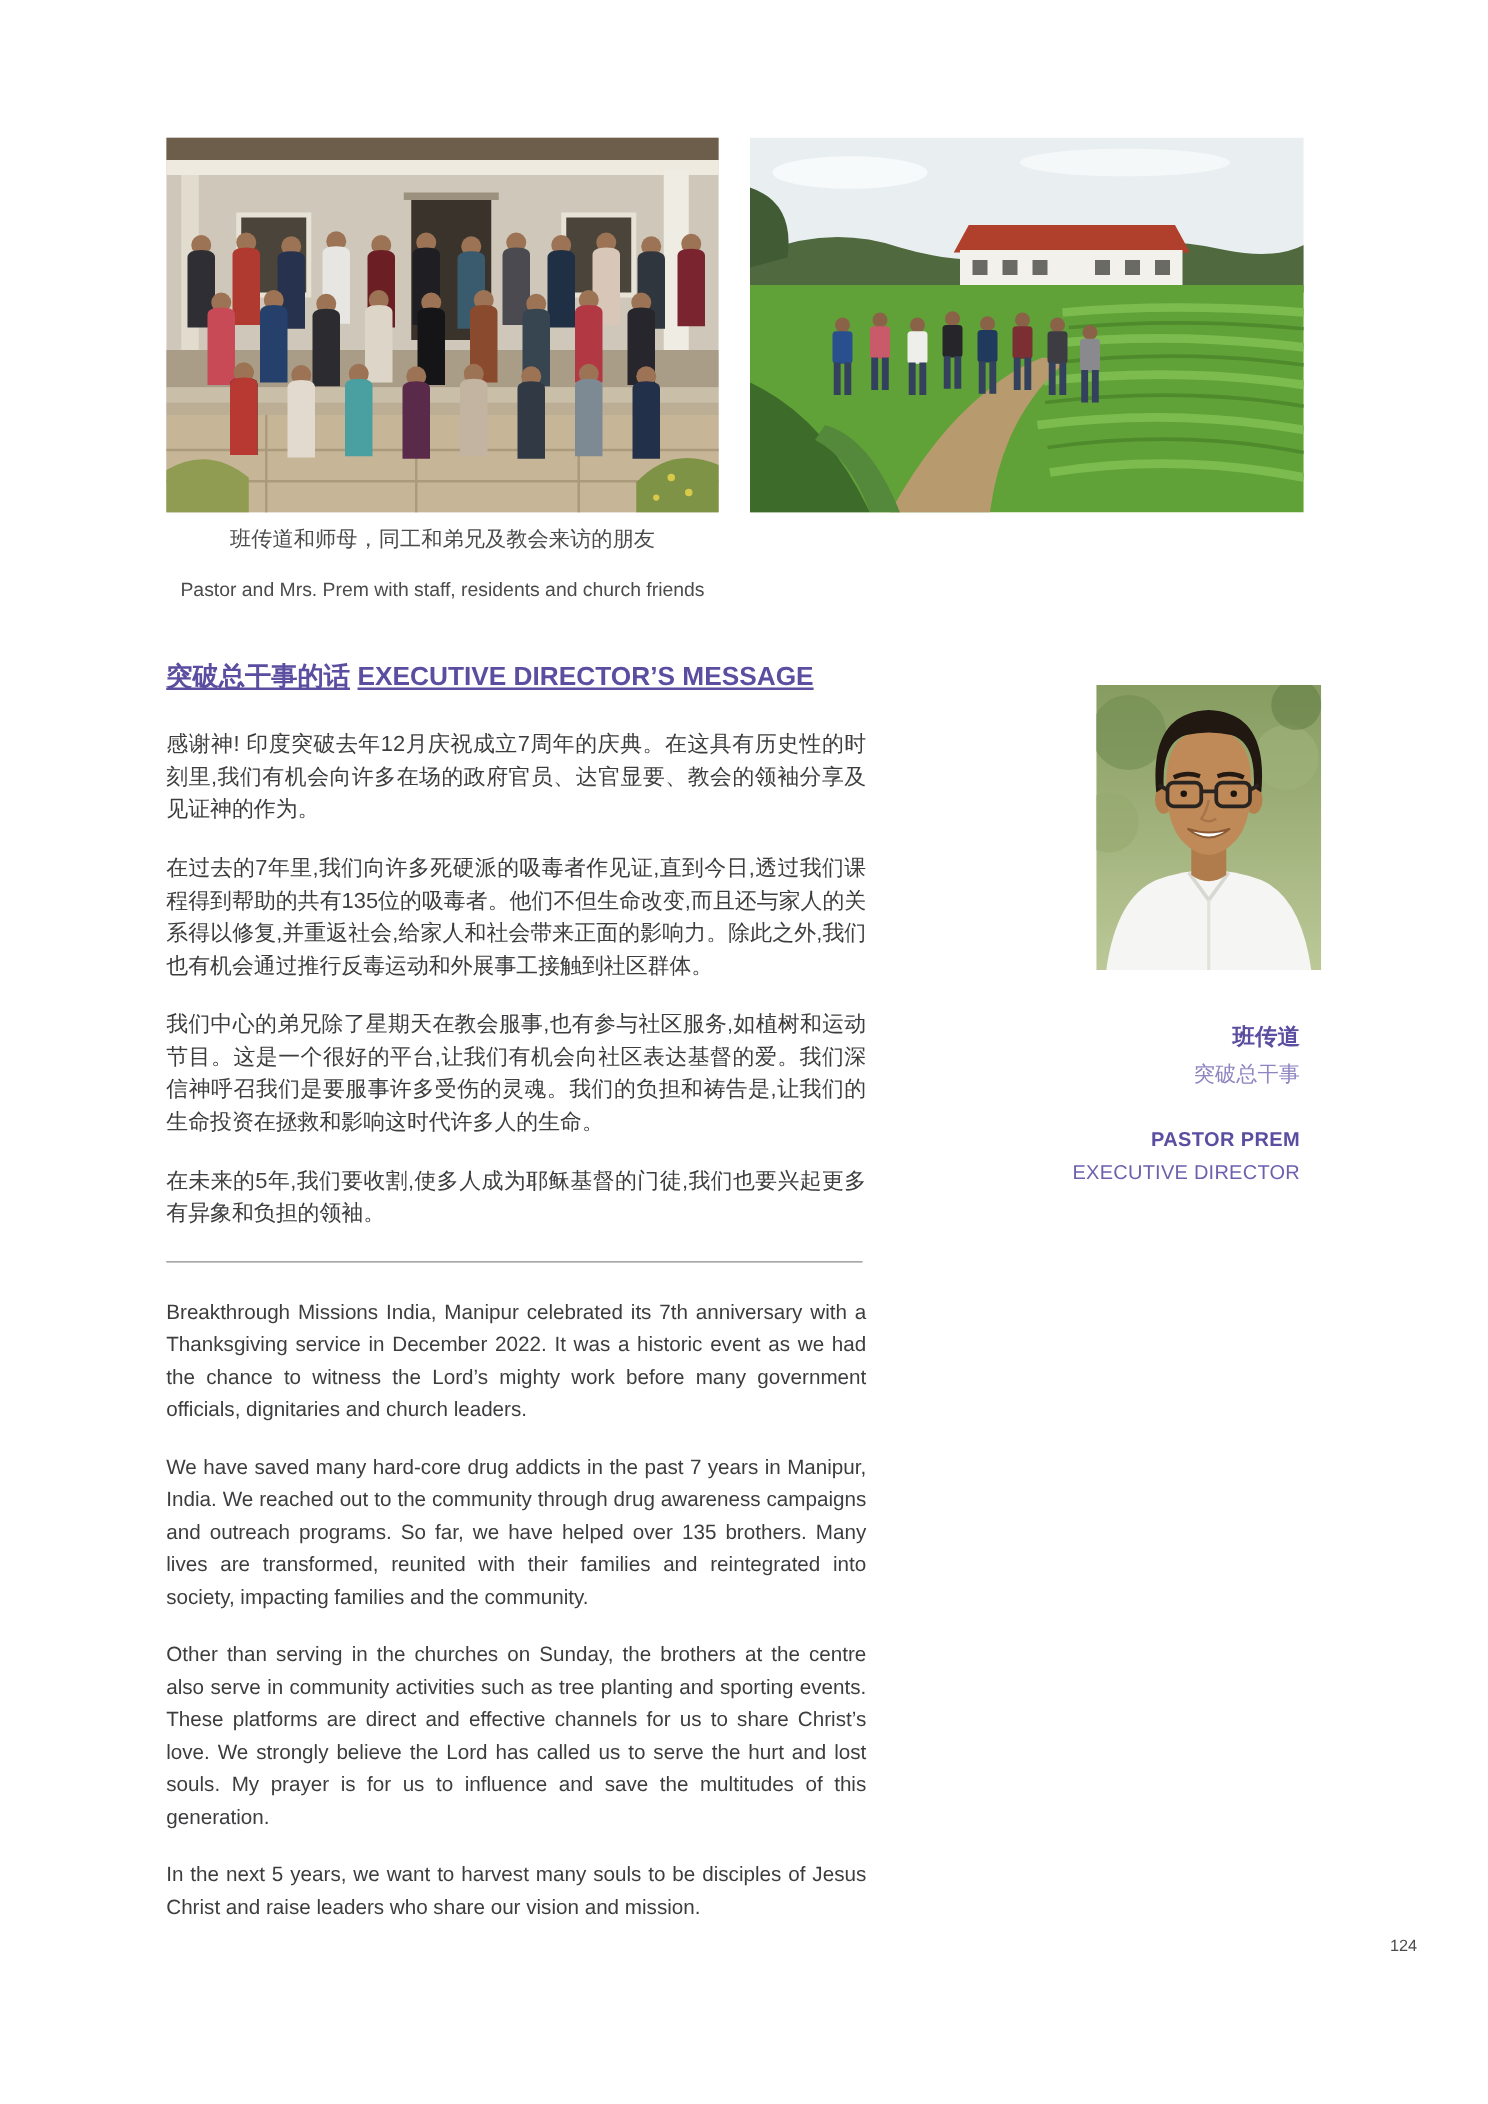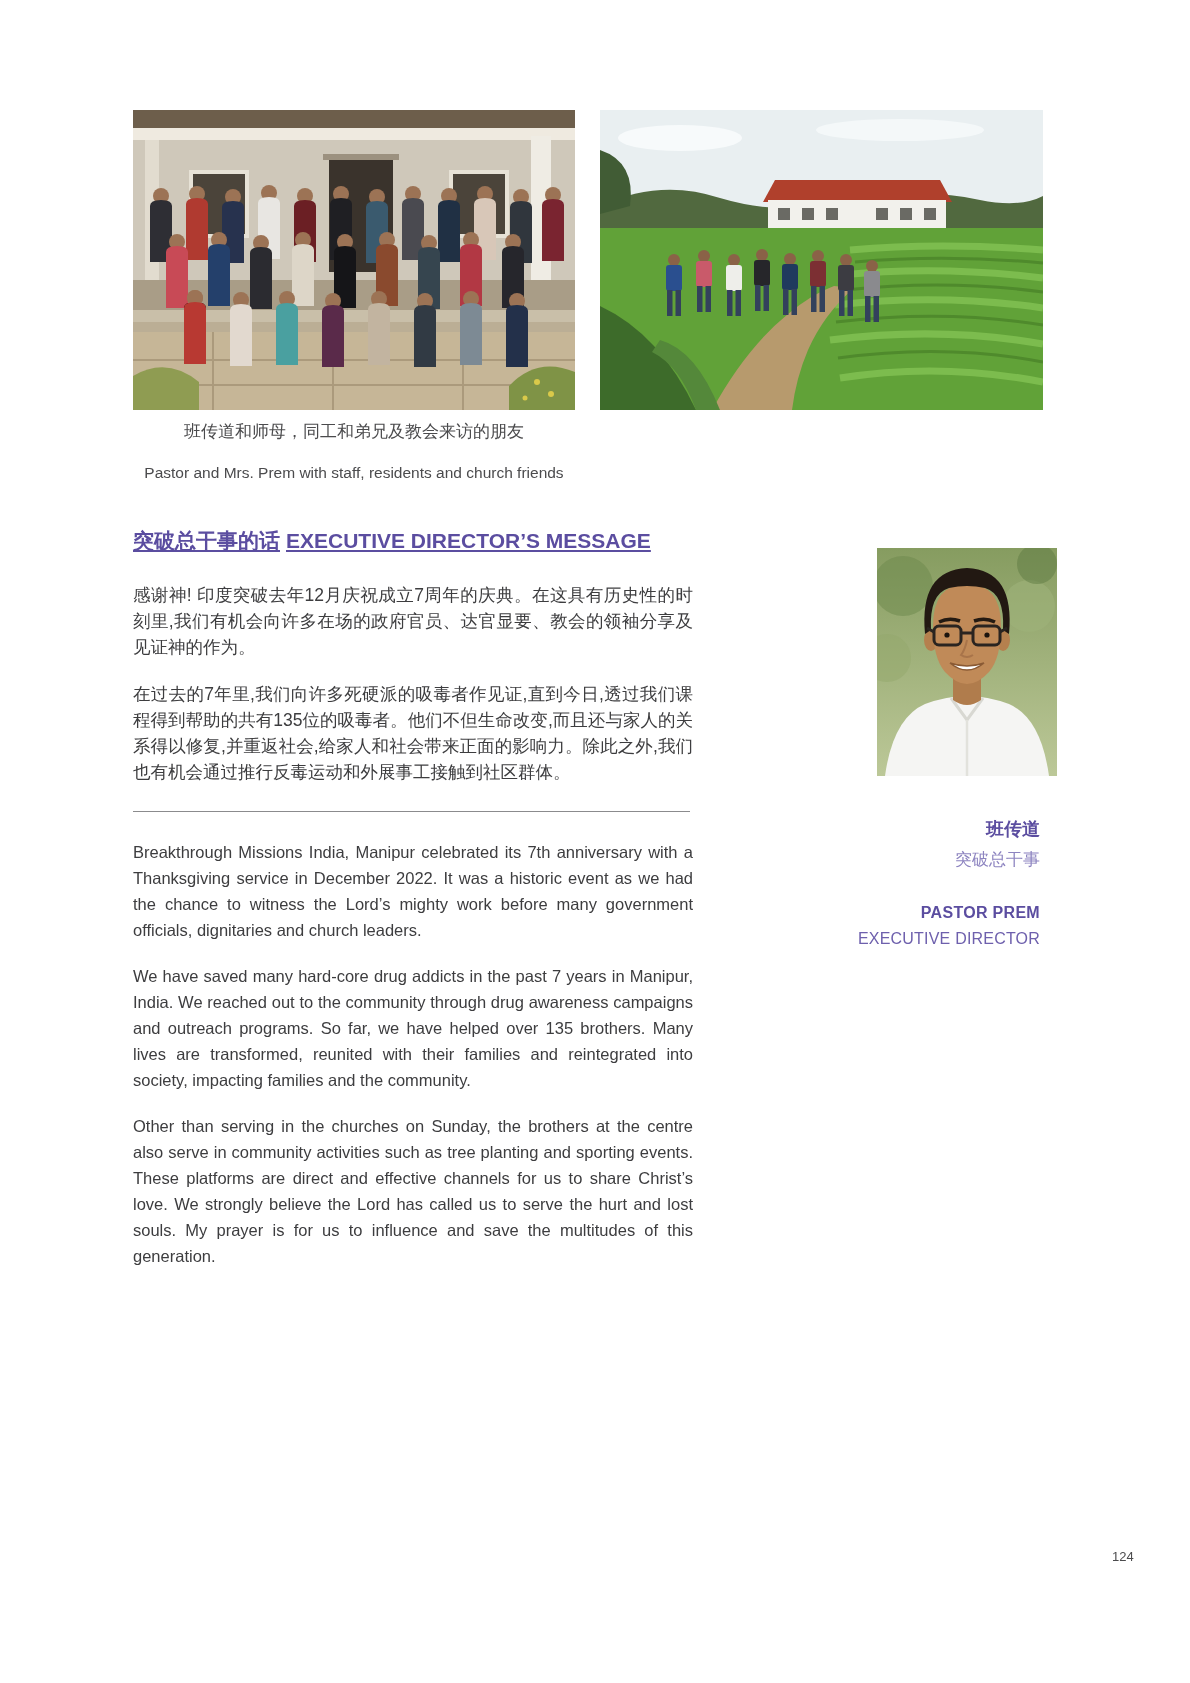--- a/index.html
+++ b/index.html
@@ -157,28 +157,31 @@
   </figure>
 
   <div class="left-col">
     <h2 class="heading">
       <span class="h-zh">突破总干事的话</span><span class="h-en">EXECUTIVE DIRECTOR’S MESSAGE</span>
     </h2>
 
     <div class="zh-block">
       <p>感谢神! 印度突破去年12月庆祝成立7周年的庆典。在这具有历史性的时刻里,我们有机会向许多在场的政府官员、达官显要、教会的领袖分享及见证神的作为。</p>
       <p>在过去的7年里,我们向许多死硬派的吸毒者作见证,直到今日,透过我们课程得到帮助的共有135位的吸毒者。他们不但生命改变,而且还与家人的关系得以修复,并重返社会,给家人和社会带来正面的影响力。除此之外,我们也有机会通过推行反毒运动和外展事工接触到社区群体。</p>
+      <p>我们中心的弟兄除了星期天在教会服事,也有参与社区服务,如植树和运动节目。这是一个很好的平台,让我们有机会向社区表达基督的爱。我们深信神呼召我们是要服事许多受伤的灵魂。我们的负担和祷告是,让我们的生命投资在拯救和影响这时代许多人的生命。</p>
+      <p>在未来的5年,我们要收割,使多人成为耶稣基督的门徒,我们也要兴起更多有异象和负担的领袖。</p>
     </div>
 
     <hr class="divider">
 
     <div class="en-block">
       <p>Breakthrough Missions India, Manipur celebrated its 7th anniversary with a Thanksgiving service in December 2022. It was a historic event as we had the chance to witness the Lord’s mighty work before many government officials, dignitaries and church leaders.</p>
       <p>We have saved many hard-core drug addicts in the past 7 years in Manipur, India. We reached out to the community through drug awareness campaigns and outreach programs. So far, we have helped over 135 brothers. Many lives are transformed, reunited with their families and reintegrated into society, impacting families and the community.</p>
       <p>Other than serving in the churches on Sunday, the brothers at the centre also serve in community activities such as tree planting and sporting events. These platforms are direct and effective channels for us to share Christ’s love. We strongly believe the Lord has called us to serve the hurt and lost souls. My prayer is for us to influence and save the multitudes of this generation.</p>
+      <p>In the next 5 years, we want to harvest many souls to be disciples of Jesus Christ and raise leaders who share our vision and mission.</p>
     </div>
   </div>
 
   <div class="portrait">
     <svg viewBox="0 0 180 228" preserveAspectRatio="none" role="img">
       <defs>
         <linearGradient id="pg" x1="0" y1="0" x2="0" y2="1">
           <stop offset="0" stop-color="#869c60"></stop>
             <stop offset="1" stop-color="#bcc898"></stop>
         </linearGradient>

